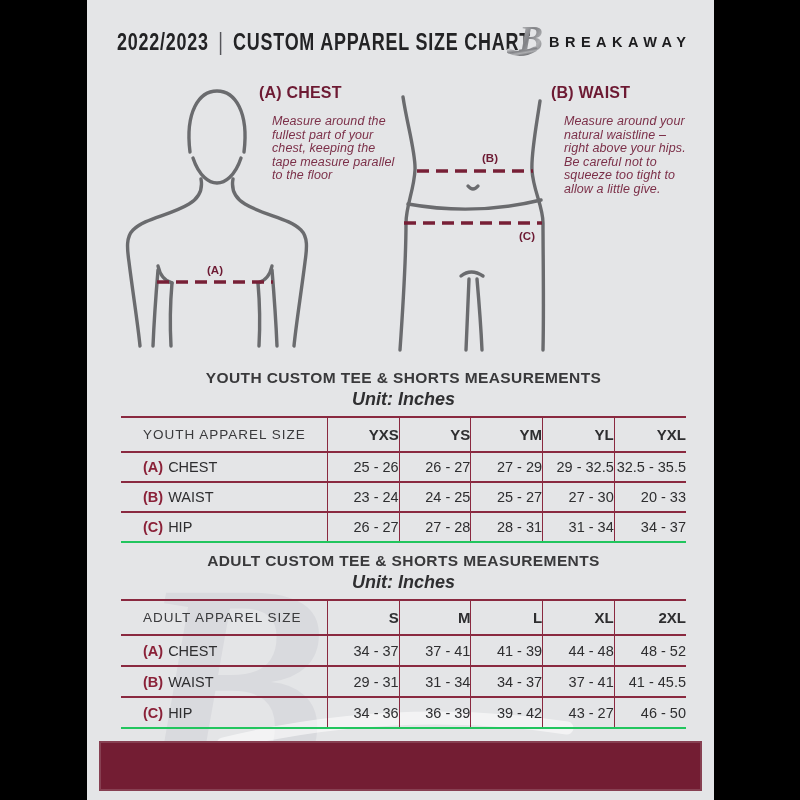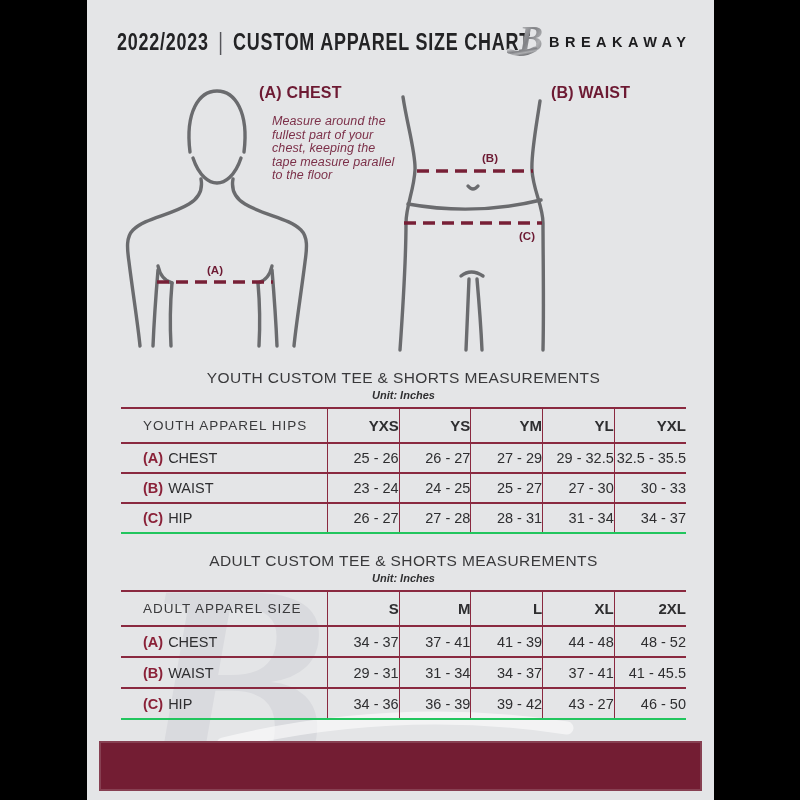--- a/index.html
+++ b/index.html
@@ -44,22 +44,22 @@
     margin:0 0 7px 0;font-size:16px;font-weight:800;color:#6d1a33;letter-spacing:0.2px;
   }
   .inst p{
     margin:13px;font-size:12.5px;font-style:italic;font-weight:500;color:#7c3049;
     line-height:1.08;white-space:pre-line;letter-spacing:0.1px;
   }
   
   .table-section{position:absolute;left:34px;width:565px;}
   .youth{top:369px;}
   .adult{top:552px;}
-  .tbl-title{text-align:center;font-size:15.5px;font-weight:400;color:#39393b;letter-spacing:0.4px;}
-  .tbl-unit{text-align:center;font-size:11px;font-style:italic;font-weight:600;color:#2f2f31;margin-top:2px;}
+  .tbl-title{text-align:center;font-size:15.5px;font-weight:700;color:#39393b;letter-spacing:0.4px;}
+  .tbl-unit{text-align:center;font-size:18px;font-style:italic;font-weight:600;color:#2f2f31;margin-top:2px;}
   table{width:100%;border-collapse:collapse;table-layout:fixed;margin-top:6px;}
   th,td{
     border-top:2px solid #8a2940;height:28px;font-size:14.5px;font-weight:400;
     color:#2e2e30;text-align:right;padding:0;overflow:hidden;
   }
   thead th{height:33px;font-weight:700;font-size:15px;}
   .adult td{height:29px;}
   tbody tr:last-child td{border-bottom:2px solid #22c55e;}
   th + th, td + td{border-left:1.5px solid #8a2940;}
   .col-label{width:184px;text-align:left;padding-left:22px;}
@@ -134,30 +134,36 @@
     <path class="body-line" d="M76,197 C75,220 74,246 73,268"></path>
     <path class="body-line" d="M84,197 C86,220 88,246 89,268"></path>
     <path class="dash-line" d="M24,89 L140,89"></path>
     <path class="dash-line" d="M11,141 L149,141"></path>
     <text class="marker-text" x="97" y="80" text-anchor="middle">(B)</text>
     <text class="marker-text" x="134" y="158" text-anchor="middle">(C)</text>
   </svg>
 
   <div class="inst inst-waist">
     <h3>(B) WAIST</h3>
+    <p>Measure around your
+natural waistline –
+right above your hips.
+Be careful not to
+squeeze too tight to
+allow a little give.</p>
   </div>
 
 
   <section class="table-section youth">
     <div class="tbl-title">YOUTH CUSTOM TEE &amp; SHORTS MEASUREMENTS</div>
     <div class="tbl-unit">Unit: Inches</div>
     <table>
       <thead>
         <tr>
-          <th class="col-label">YOUTH APPAREL HIPS</th>
+          <th class="col-label">YOUTH APPAREL SIZE</th>
           <th>YXS</th>
           <th>YS</th>
           <th>YM</th>
           <th>YL</th>
           <th>YXL</th>
         </tr>
       </thead>
       <tbody>
         <tr>
           <td class="col-label"><span class="pfx">(A)</span><span>CHEST</span></td>
@@ -166,21 +172,21 @@
           <td>27 - 29</td>
           <td>29 - 32.5</td>
           <td>32.5 - 35.5</td>
         </tr>
         <tr>
           <td class="col-label"><span class="pfx">(B)</span><span>WAIST</span></td>
           <td>23 - 24</td>
           <td>24 - 25</td>
           <td>25 - 27</td>
           <td>27 - 30</td>
-          <td>30 - 33</td>
+          <td>20 - 33</td>
         </tr>
         <tr>
           <td class="col-label"><span class="pfx">(C)</span><span>HIP</span></td>
           <td>26 - 27</td>
           <td>27 - 28</td>
           <td>28 - 31</td>
           <td>31 - 34</td>
           <td>34 - 37</td>
         </tr>
       </tbody>

